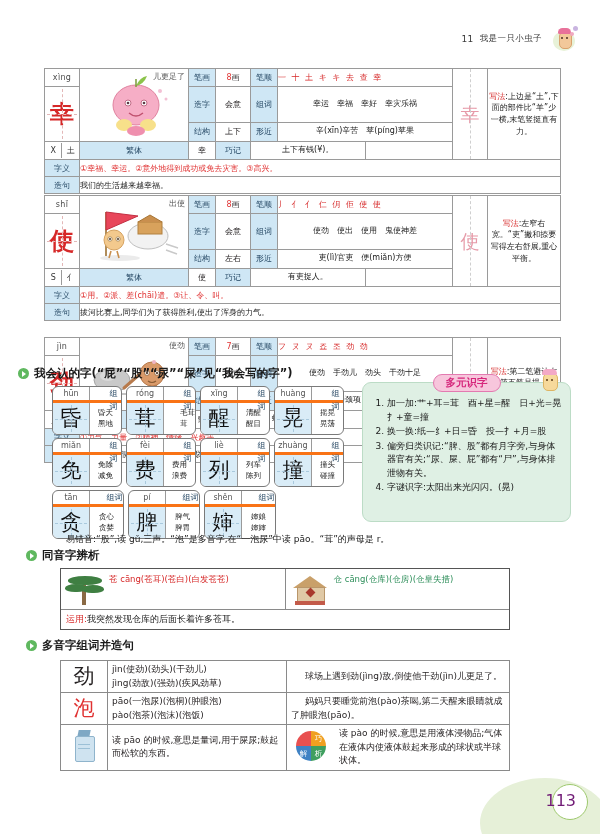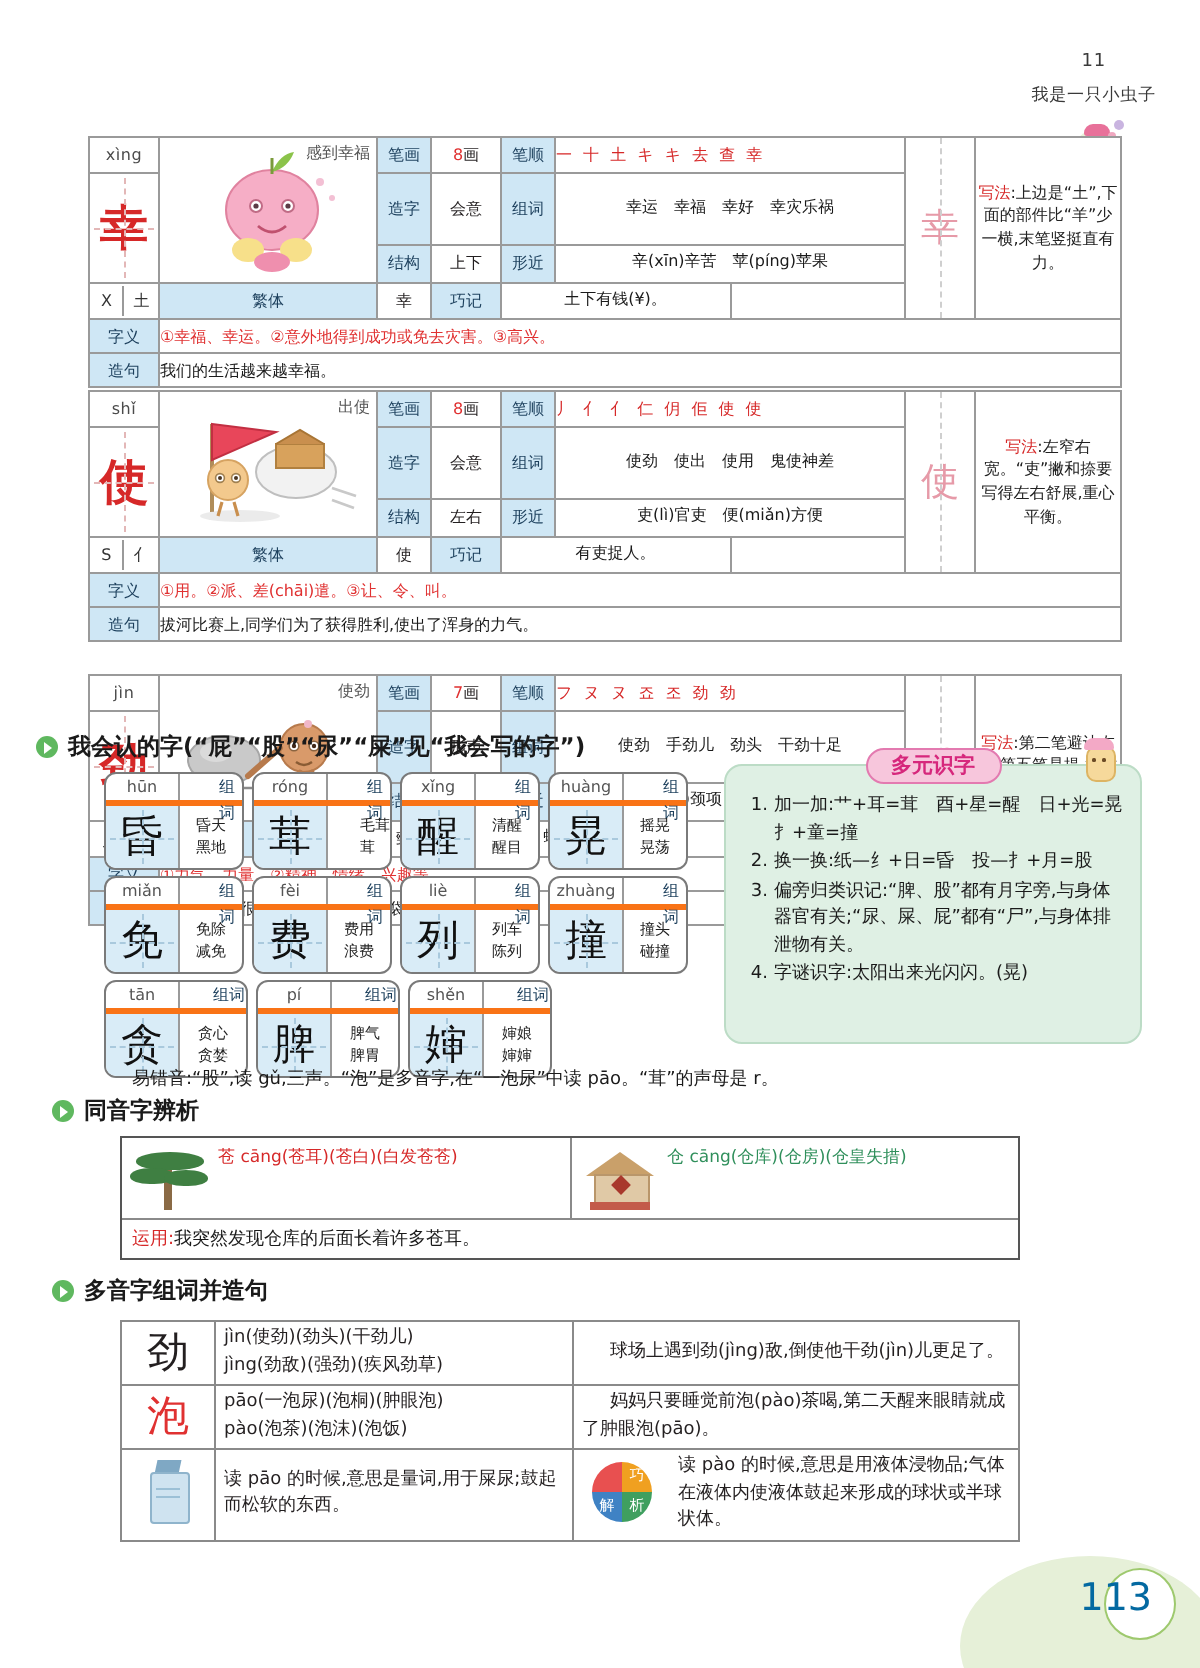--- a/index.html
+++ b/index.html
@@ -10,21 +10,21 @@
     color:#231f20;
     position:relative;
     overflow:hidden;
   }
   .page{position:relative;width:600px;height:834px;box-sizing:border-box;padding:0;}
 
   
   .pg-header{
     position:absolute;top:26px;right:22px;
     display:flex;align-items:center;gap:6px;
-    font-size:8.5px;color:#3a3a3a;letter-spacing:.4px;flex-direction:column;
+    font-size:8.5px;color:#3a3a3a;letter-spacing:.4px;
   }
   .pg-header .num{font-size:9px;}
   .mascot{
     width:26px;height:26px;position:relative;margin-left:4px;flex:none;
   }
   .mascot .ring{
     position:absolute;left:1px;top:5px;width:22px;height:20px;border-radius:50%;
     background:#e8f2d8;
   }
   .mascot .body{
@@ -148,21 +148,21 @@
   .bottle .ln{position:absolute;left:8px;width:12px;height:1px;background:#9cc0d6;}
 
   .pie{width:30px;height:30px;border-radius:50%;position:relative;overflow:hidden;display:inline-block;}
   .pie .q{position:absolute;width:50%;height:50%;display:flex;align-items:center;justify-content:center;font-size:7.5px;color:#fff;}
   .pie .q1{left:50%;top:0;background:#f0a020;}
   .pie .q2{left:50%;top:50%;background:#3f9f5f;}
   .pie .q3{left:0;top:50%;background:#3f82c4;}
   .pie .q4{left:0;top:0;background:#e85050;}
 
   
-  .footer-num{position:absolute;right:24px;bottom:24px;font-size:19px;color:#0369a1;z-index:3;}
+  .footer-num{position:absolute;right:24px;bottom:24px;font-size:16px;color:#701a75;z-index:3;}
   .footer-arc{position:absolute;right:-10px;bottom:-34px;width:130px;height:90px;border-radius:50%;background:#e6f0d8;z-index:1;}
   .footer-ring{position:absolute;right:12px;bottom:14px;width:34px;height:34px;border-radius:50%;border:1.5px solid #9ec96e;background:#fff;z-index:2;}
 </style>
 </head>
 <body>
 
 <div class="page">
 
   <div class="pg-header">
     <span class="num">11</span>
@@ -178,21 +178,21 @@
     </span>
   </div>
 
   <div class="wc-wrap">
 
     <table class="wc">
       <tbody>
           <tr>
         <td class="c-pin">xìng</td>
         <td class="c-pic" rowspan="3">
-          <span class="cap">感到幸福</span>
+          <span class="cap">儿更足了</span>
           <svg width="108" height="70" viewBox="0 0 108 70">
             <ellipse cx="56" cy="36" rx="23" ry="20" fill="#f6aec6" stroke="#e0829f" stroke-width="1"></ellipse>
             <path d="M56 17 q4 -9 11 -10 q-3 8 -11 10z" fill="#8bc34a"></path>
             <path d="M56 18 v-8" stroke="#7a9b3a" stroke-width="1.5" fill="none"></path>
             <circle cx="48" cy="34" r="3" fill="#fff" stroke="#c06c86" stroke-width="1"></circle>
             <circle cx="64" cy="34" r="3" fill="#fff" stroke="#c06c86" stroke-width="1"></circle>
             <circle cx="48" cy="34" r="1.3" fill="#5b3b46"></circle>
                 <circle cx="64" cy="34" r="1.3" fill="#5b3b46"></circle>
             <path d="M49 44 q7 6 14 0" stroke="#c0516f" stroke-width="1.4" fill="none"></path>
             <ellipse cx="44" cy="56" rx="8" ry="6" fill="#f7e08a"></ellipse>

